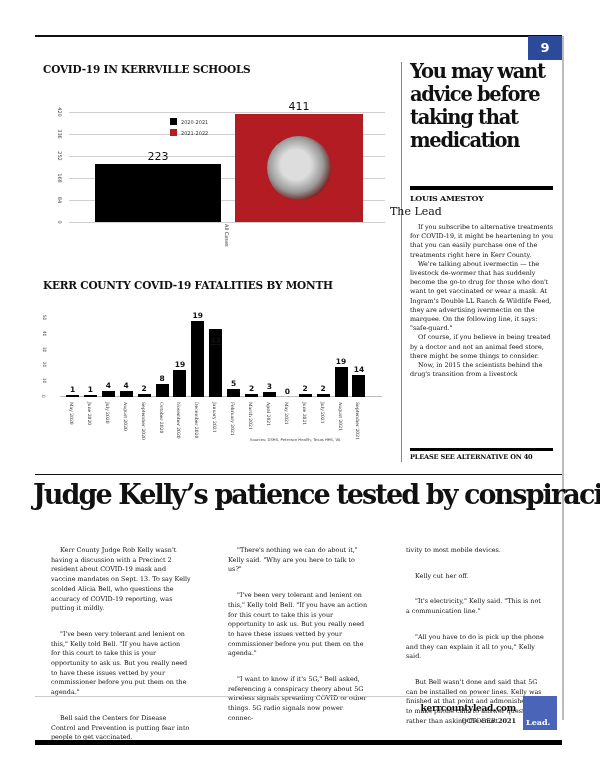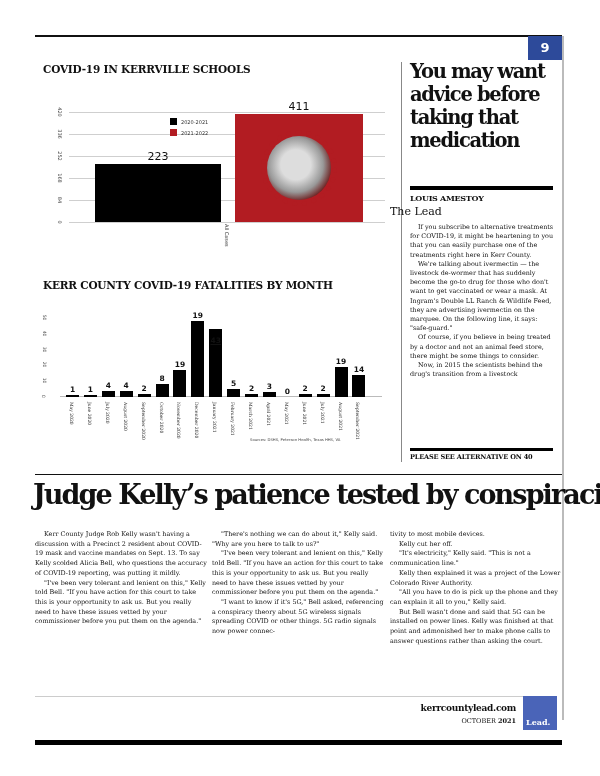--- a/index.html
+++ b/index.html
@@ -37,21 +37,21 @@
   .byline { position:absolute; left:410px; top:193px; font-family:"DejaVu Serif", serif; font-weight:bold; font-size:8px; letter-spacing:-0.3px; }
   .byline-org { position:absolute; left:390px; top:205px; font-family:"DejaVu Serif", serif; font-size:11px; }
   .side-body { position:absolute; left:410px; top:223px; width:146px; font-family:"DejaVu Serif", serif; font-size:6.4px; line-height:9.2px; }
   .side-body p { margin:0; text-indent:8px; }
   .jump-rule { position:absolute; left:410px; top:448px; width:143px; height:3px; background:#000; }
   .jump { position:absolute; left:410px; top:453px; font-family:"DejaVu Serif", serif; font-weight:bold; font-size:6.6px; letter-spacing:-0.2px; }
   
   .rule-mid { position:absolute; left:35px; top:474px; width:527px; height:1px; background:#111; }
   .headline { position:absolute; left:33px; top:479px; width:530px; font-family:"DejaVu Serif", serif; font-weight:bold; font-size:27px; letter-spacing:-1.9px; white-space:nowrap; }
   .story-col { position:absolute; top:530px; width:172px; font-family:"DejaVu Serif", serif; font-size:6.4px; line-height:9.7px; }
-  .story-col p { margin:0; text-indent:9px; }
+  .story-col p { margin:16px; text-indent:9px; }
   .story-col p.noindent { text-indent:0; }
   .rule-bottom-thin { position:absolute; left:35px; top:696px; width:490px; height:1px; background:#ccc; }
   .site { position:absolute; left:380px; top:703px; width:136px; text-align:right; font-family:"DejaVu Serif", serif; font-weight:bold; font-size:9px; letter-spacing:-0.3px; }
   .issue { position:absolute; left:380px; top:717px; width:136px; text-align:right; font-family:"DejaVu Serif", serif; font-size:6.5px; }
   .issue b { font-weight:bold; }
   .logo { position:absolute; left:523px; top:696px; width:34px; height:34px; background:#4a64b8; color:#fff; font-family:"DejaVu Serif", serif; font-weight:bold; font-size:8px; display:flex; align-items:flex-end; padding:0 0 3px 3px; box-sizing:border-box; }
   .rule-bottom-thick { position:absolute; left:35px; top:740px; width:527px; height:5px; background:#000; }
 </style>
 </head>
 <body>
@@ -172,31 +172,31 @@
   </div>
   <div class="jump-rule"></div>
   <div class="jump">PLEASE SEE  ALTERNATIVE ON 40</div>
 
   <div class="rule-mid"></div>
   <div class="headline">Judge Kelly’s patience tested by conspiracies</div>
 
   <div class="story-col" style="left:35px;">
     <p>Kerr County Judge Rob Kelly wasn't having a discussion with a Precinct 2 resident about COVID-19 mask and vaccine mandates on Sept. 13. To say Kelly scolded Alicia Bell, who questions the accuracy of COVID-19 reporting, was putting it mildly.</p>
     <p>"I've been very tolerant and lenient on this," Kelly told Bell. "If you have action for this court to take this is your opportunity to ask us. But you really need to have these issues vetted by your commissioner before you put them on the agenda."</p>
+    <p>Bell said the Centers for Disease Control and Prevention is putting fear into people to get vaccinated.</p>
   </div>
   <div class="story-col" style="left:212px;">
     <p>"There's nothing we can do about it," Kelly said. "Why are you here to talk to us?"</p>
     <p>"I've been very tolerant and lenient on this," Kelly told Bell. "If you have an action for this court to take this is your opportunity to ask us. But you really need to have these issues vetted by your commissioner before you put them on the agenda."</p>
     <p>"I want to know if it's 5G," Bell asked, referencing a conspiracy theory about 5G wireless signals spreading COVID or other things. 5G radio signals now power connec-</p>
   </div>
   <div class="story-col" style="left:390px;">
     <p class="noindent">tivity to most mobile devices.</p>
     <p>Kelly cut her off.</p>
     <p>"It's electricity," Kelly said. "This is not a communication line."</p>
-    <p>Kelly then explained it was a project of the Lower Colorado River Authority.</p>
     <p>"All you have to do is pick up the phone and they can explain it all to you," Kelly said.</p>
     <p>But Bell wasn't done and said that 5G can be installed on power lines. Kelly was finished at that point and admonished her to make phone calls to answer questions rather than asking the court.</p>
   </div>
 
   <div class="rule-bottom-thin"></div>
   <div class="site">kerrcountylead.com</div>
   <div class="issue"><span>OCTOBER</span> <b>2021</b></div>
   <div class="logo">Lead.</div>
   <div class="rule-bottom-thick"></div>
 </div>

